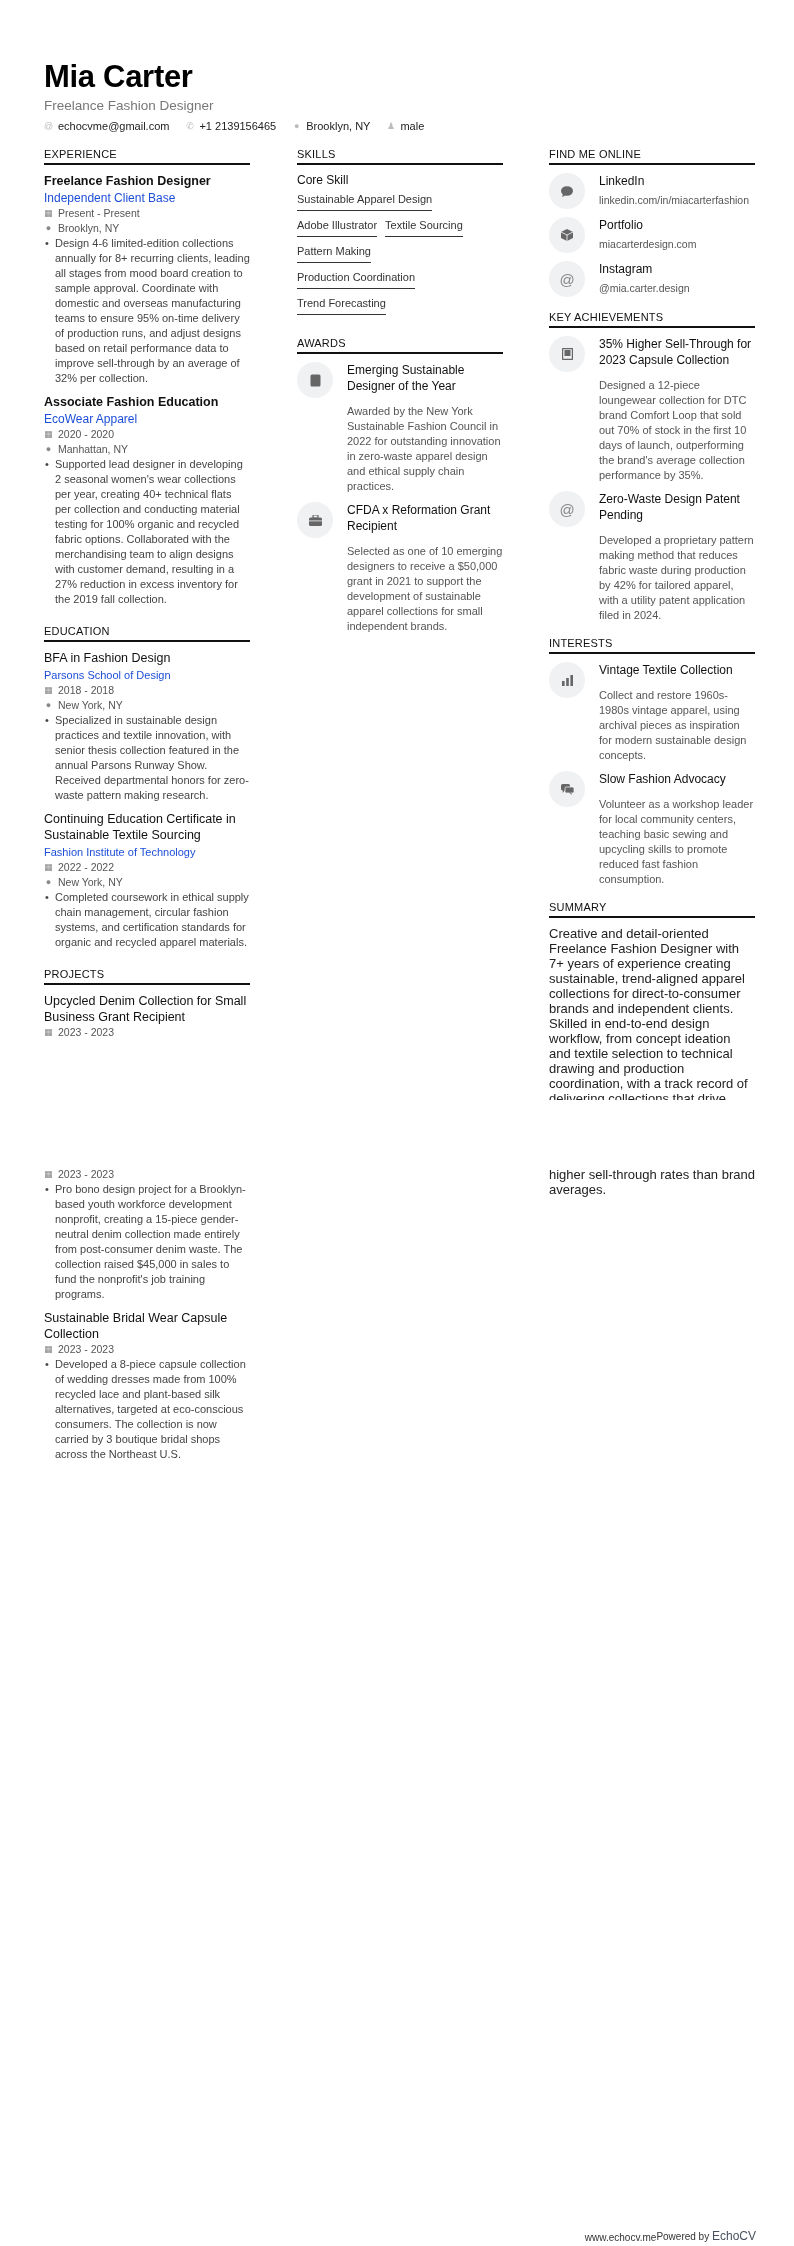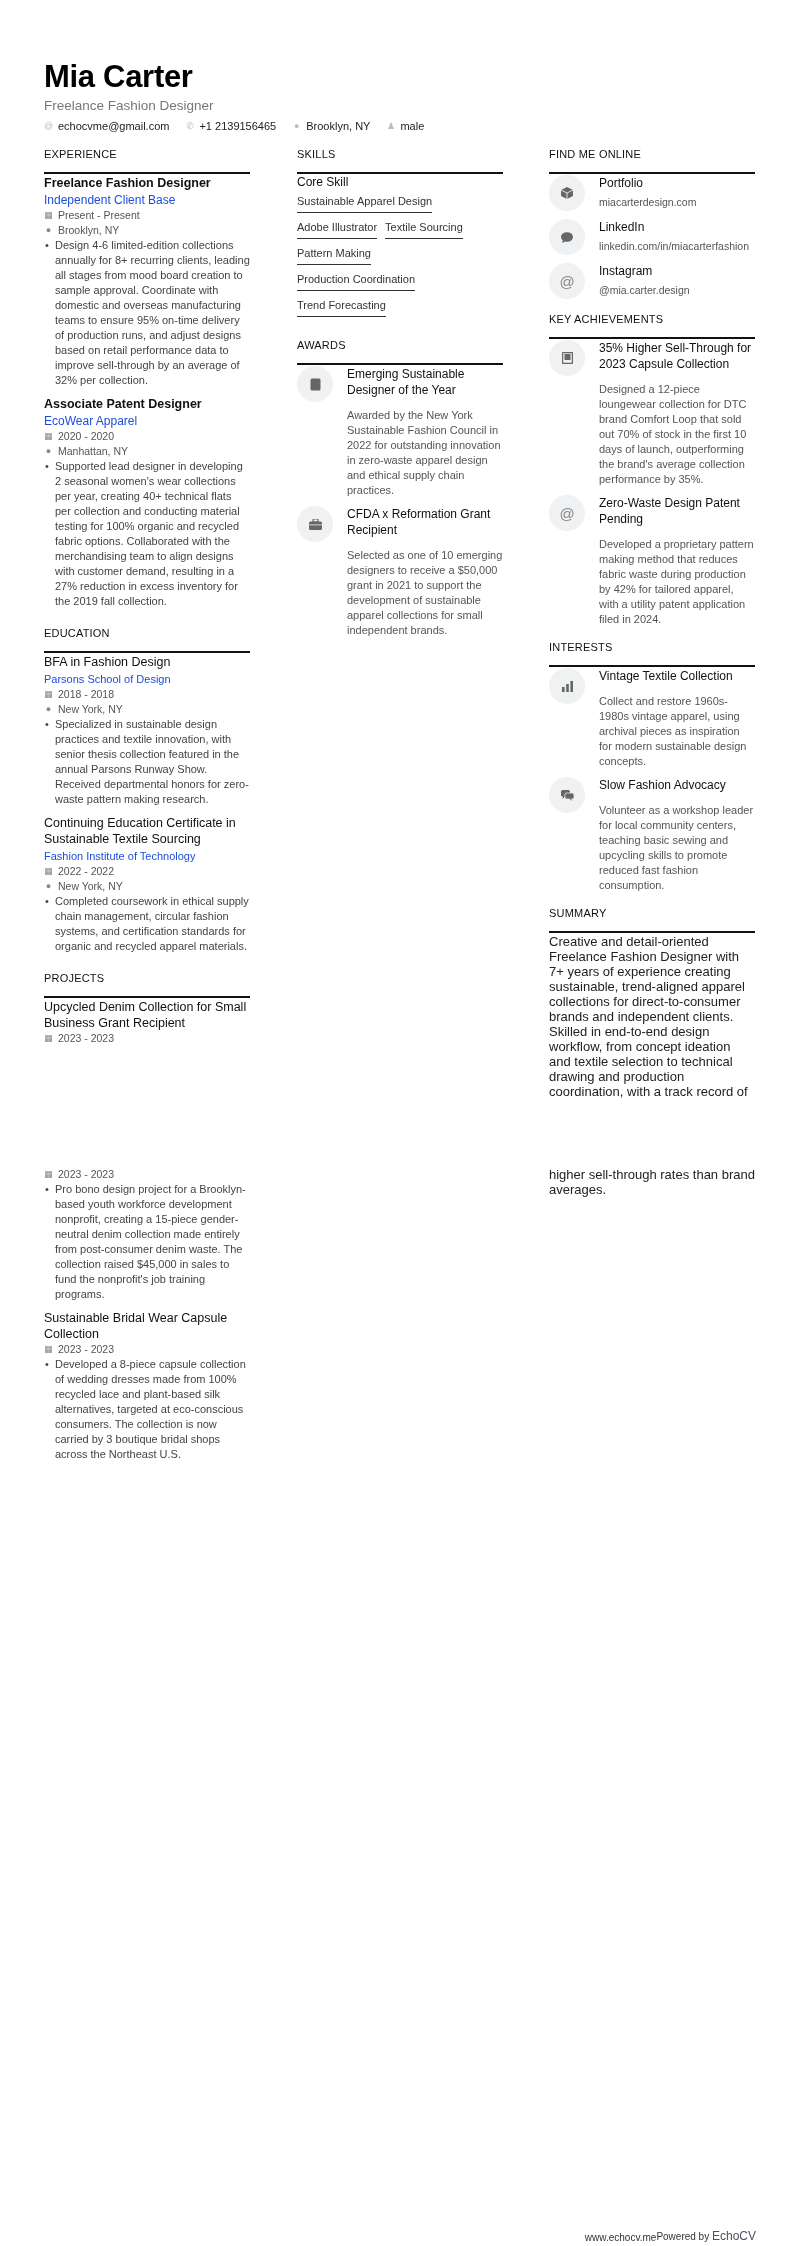--- a/index.html
+++ b/index.html
@@ -11,21 +11,21 @@
 .header{position:absolute;left:44px;top:44px}
 .name{font-size:31px;font-weight:bold;letter-spacing:-0.3px;color:#000;line-height:34px}
 .subtitle{font-size:13.5px;color:#777;margin-top:4px}
 .contact{display:flex;align-items:center;gap:6px;margin-top:7px;font-size:11px;color:#222}
 .contact .ci{display:inline-flex;align-items:center;gap:5px;margin-right:10px}
 .icon-sm{width:9px;height:9px;display:inline-block;color:#bbb;font-size:9px;line-height:9px;text-align:center}
 .col{position:absolute}
 .c1{left:44px;width:206px}
 .c2{left:297px;width:206px}
 .c3{left:549px;width:206px}
-.sec-title{font-size:11px;color:#111;letter-spacing:0.2px;padding-bottom:12px;border-bottom:2.5px solid #111;margin-bottom:1px;text-transform:uppercase}
+.sec-title{font-size:11px;color:#111;letter-spacing:0.2px;padding-bottom:3px;border-bottom:2.5px solid #111;margin-bottom:8px;text-transform:uppercase}
 .entry{margin-bottom:8px}
 .e-title{font-size:12.5px;font-weight:bold;color:#111;line-height:16px}
 .e-title.n{font-weight:normal}
 .e-org{font-size:12px;color:#1d4ed8;line-height:16px;margin-top:1px}
 .e-meta{font-size:10.5px;color:#555;display:flex;align-items:center;gap:5px;line-height:15px}
 .e-meta .mi{color:#888;font-size:9px;width:9px;text-align:center}
 .bullets{list-style:none;font-size:11px;color:#444;line-height:15px}
 .bullets li{position:relative;padding-left:11px}
 .bullets li:before{content:"•";position:absolute;left:1px;top:0;color:#444}
 .skill-group{font-size:12px;color:#111;margin-bottom:6px}
@@ -82,21 +82,21 @@
           </div>
         <div class="e-meta">
             <span class="mi">●</span>
             <span>Brooklyn, NY</span>
           </div>
         <ul class="bullets">
             <li>Design 4-6 limited-edition collections annually for 8+ recurring clients, leading all stages from mood board creation to sample approval. Coordinate with domestic and overseas manufacturing teams to ensure 95% on-time delivery of production runs, and adjust designs based on retail performance data to improve sell-through by an average of 32% per collection.</li>
           </ul>
       </div>
       <div class="entry">
-        <div class="e-title">Associate Patent Designer</div>
+        <div class="e-title">Associate Fashion Education</div>
         <div class="e-org">EcoWear Apparel</div>
         <div class="e-meta">
             <span class="mi">▦</span>
             <span>2020 - 2020</span>
           </div>
         <div class="e-meta">
             <span class="mi">●</span>
             <span>Manhattan, NY</span>
           </div>
         <ul class="bullets">
@@ -195,40 +195,40 @@
         </div>
       </div>
     </div>
   </div>
 
   <div class="col c3 clip" style="top:132px;height:952px">
     <div>
       <div class="sec-title">FIND ME ONLINE</div>
       <div class="ic-item">
         <div class="ic-circle">
+            <svg width="12" height="11" viewBox="0 0 12 11">
+              <ellipse cx="6" cy="5" rx="6" ry="4.8" fill="#666"></ellipse>
+              <path d="M2 8 L1 11 L5 9 Z" fill="#666"></path>
+            </svg>
+          </div>
+        <div class="ic-body">
+          <div class="ic-title">LinkedIn</div>
+          <div class="ic-sub">linkedin.com/in/miacarterfashion</div>
+        </div>
+      </div>
+      <div class="ic-item">
+        <div class="ic-circle">
             <svg width="12" height="12" viewBox="0 0 12 12">
               <path d="M6 0 L12 3 L12 9 L6 12 L0 9 L0 3 Z" fill="#666"></path>
               <path d="M0 3 L6 6 L12 3 M6 6 L6 12" stroke="#f0f1f3" stroke-width="0.9" fill="none"></path>
             </svg>
           </div>
         <div class="ic-body">
           <div class="ic-title">Portfolio</div>
           <div class="ic-sub">miacarterdesign.com</div>
-        </div>
-      </div>
-      <div class="ic-item">
-        <div class="ic-circle">
-            <svg width="12" height="11" viewBox="0 0 12 11">
-              <ellipse cx="6" cy="5" rx="6" ry="4.8" fill="#666"></ellipse>
-              <path d="M2 8 L1 11 L5 9 Z" fill="#666"></path>
-            </svg>
-          </div>
-        <div class="ic-body">
-          <div class="ic-title">LinkedIn</div>
-          <div class="ic-sub">linkedin.com/in/miacarterfashion</div>
         </div>
       </div>
       <div class="ic-item">
         <div class="ic-circle" style="color:#888;font-size:15px">@</div>
         <div class="ic-body">
           <div class="ic-title">Instagram</div>
           <div class="ic-sub">@mia.carter.design</div>
         </div>
       </div>
     </div>

